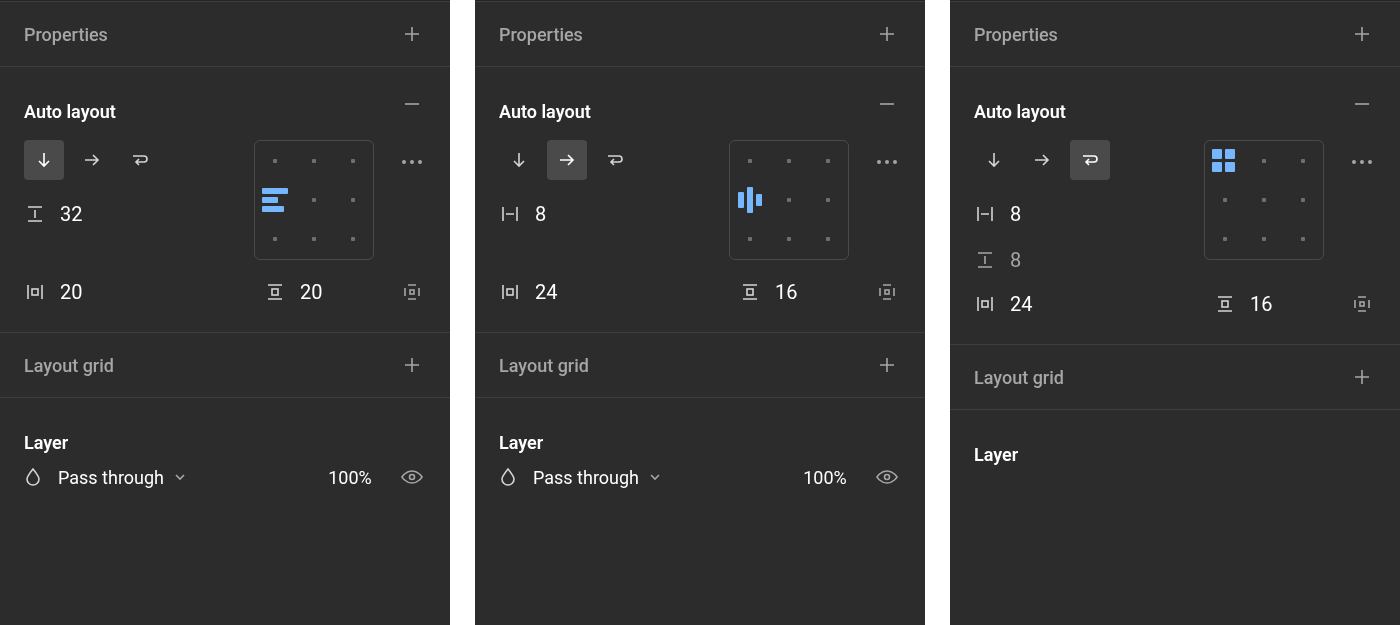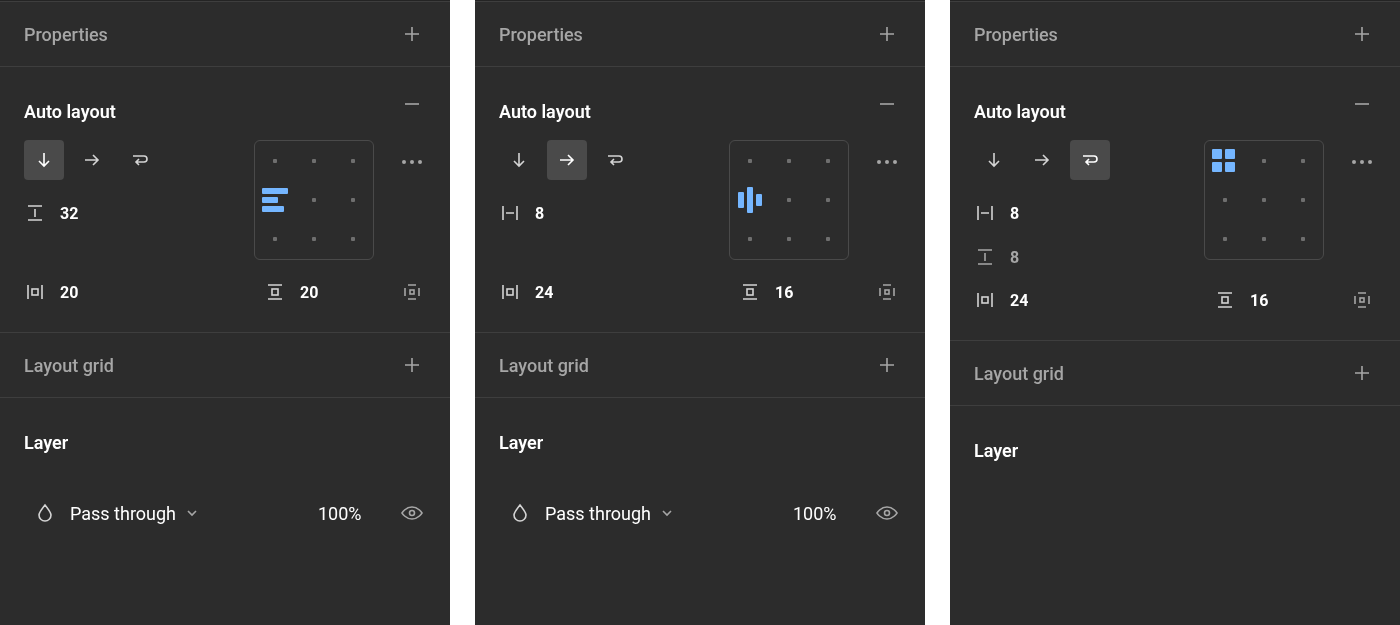--- a/index.html
+++ b/index.html
@@ -86,21 +86,21 @@
   }
   .dir-btn.selected { background: var(--selected); color: #fff; }
   .field {
     display: flex;
     align-items: center;
     gap: 14px;
     min-width: 90px;
   }
   .field.dimmed .value,
   .field.dimmed svg { color: var(--text-dim); stroke: var(--text-dim); }
-  .field .value { font-size: 16px; font-weight: bold; }
+  .field .value { font-size: 20px; }
   
   .alignment {
     width: 120px;
     height: 120px;
     border: 1px solid var(--alignment-border);
     border-radius: 6px;
     display: grid;
     grid-template-columns: repeat(3,1fr);
     grid-template-rows: repeat(3,1fr);
     place-items: center;
@@ -131,30 +131,29 @@
   .sq { width: 10px; height: 10px; background: var(--accent); border-radius: 1px; }
   .more-icon { display:flex; gap:4px; align-items:center; justify-content:center; color: var(--text-dim);}
   .more-icon span { width:4px; height:4px; border-radius:50%; background: currentColor; }
   .pad-row {
     display: flex;
     justify-content: space-between;
   }
   .pad-row .field { flex: 0 0 auto; }
   .pad-spacer { flex: 1; }
   .layer-body {
-    padding: 0 24px 18px 36px;
+    padding: 0 24px 18px 24px;
     display: flex;
     align-items: center;
     gap: 16px;
-    margin-top: 36px;
   }
   .blend {
     display: flex; align-items: center; gap: 10px; flex: 1; color: var(--text);
   }
-  .opacity { width: 64px; text-align: left; }
+  .opacity { width: 64px; text-align: center; }
   .thin-divider { border-top: 1px solid #242424; height:0; }
 </style>
 </head>
 <body>
 
 <div class="panel">
   <div class="thin-divider"></div>
   <div class="section">
     <div class="section-header">
       <span class="muted">Properties</span>

